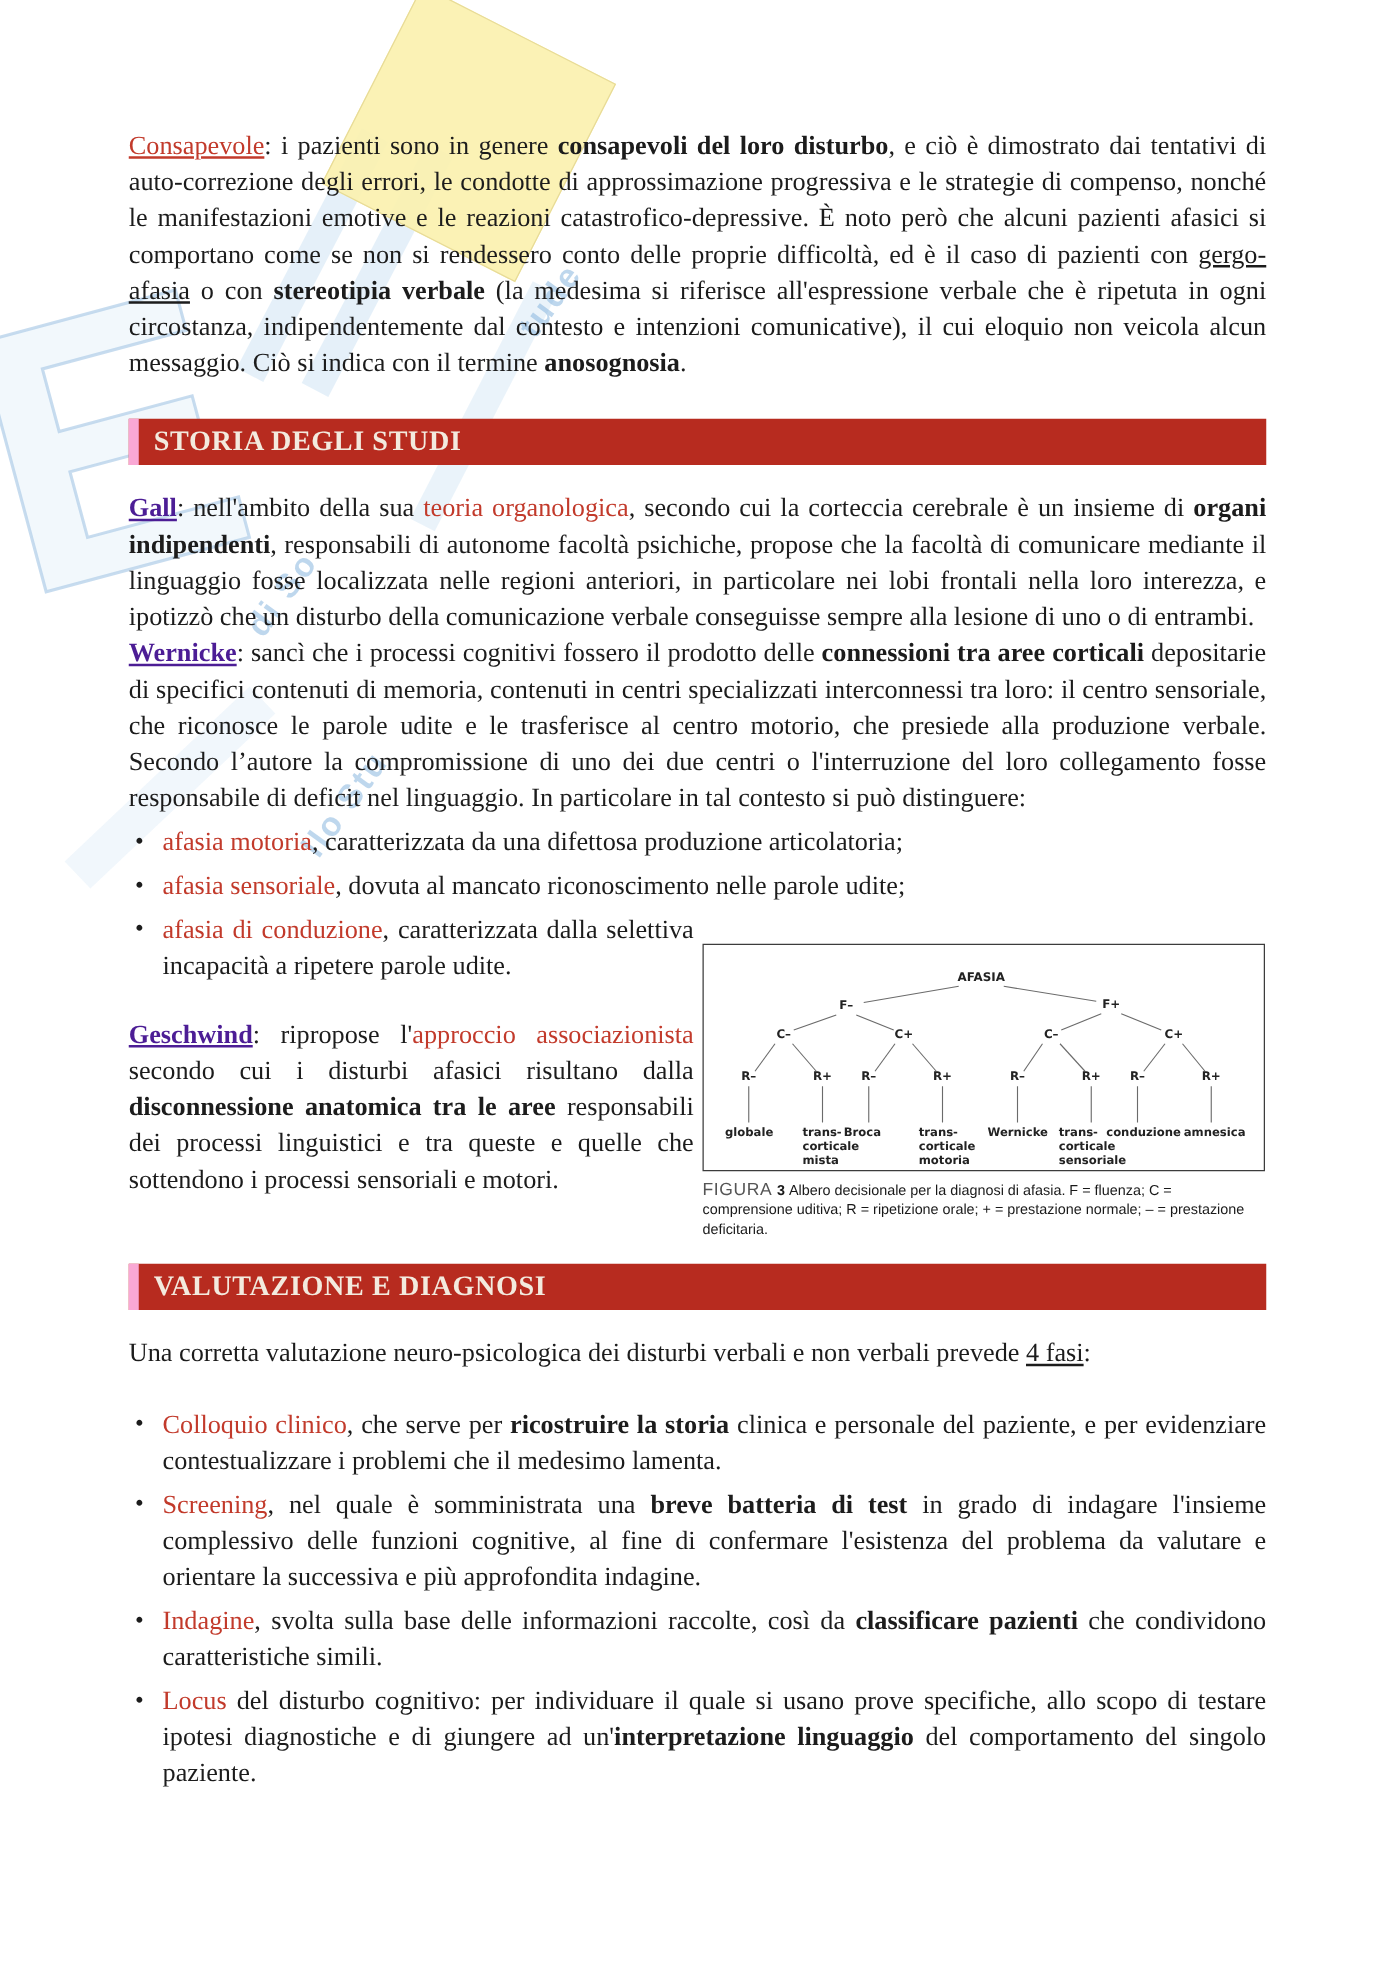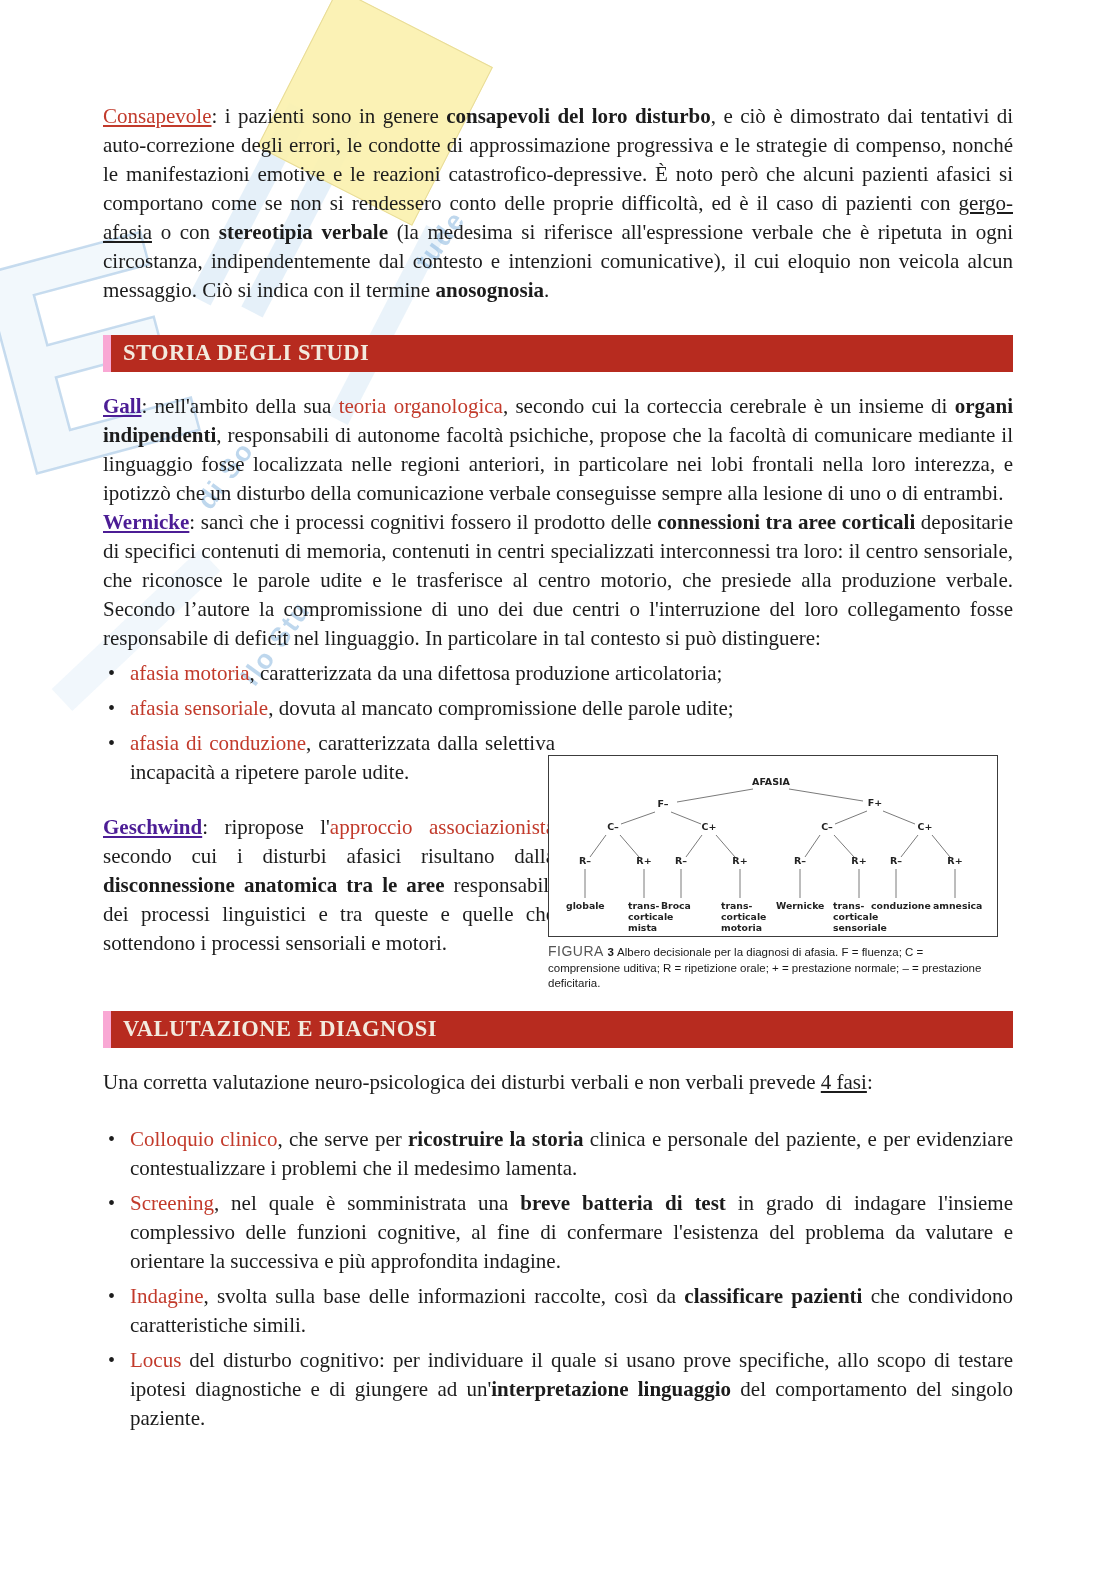--- a/index.html
+++ b/index.html
@@ -52,21 +52,21 @@
   }
   .gap32{margin-top:32px;}
   .gap6{margin-top:6px;}
   .bullet{display:flex;margin:2px 0 6px 0;}
   .bullet .marker{width:22px;flex:0 0 22px;font-size:20px;line-height:29px;text-align:left;padding-left:5px;}
   .bullet .bt{flex:1;font-size:21px;line-height:29px;text-align:justify;margin:0;}
   
   .middle-zone{position:relative;min-height:252px;margin-top:0;}
   .narrowcol{width:452px;}
   .afasia-figure{
-    position:absolute;top:26px;right:15px;width:450px;margin:0;
+    position:absolute;top:26px;right:1px;width:450px;margin:0;
   }
   .treebox{width:448px;border:1.2px solid #3c3c3c;background:#fff;}
   .treebox svg{display:block;}
   .figcaption{
     margin-top:5px;
     font-family:"Liberation Sans", sans-serif;
     font-size:11.5px;line-height:1.33;color:#191919;text-align:left;
   }
   .figsc{font-size:14px;letter-spacing:.5px;color:#555;}
   .tree-node{font-family:"DejaVu Sans", sans-serif;font-size:9.5px;font-weight:bold;fill:#222;}
@@ -108,21 +108,21 @@
 
     <p class="bodytext gap32"><span class="cyan">Wernicke</span><span>: sancì che i processi cognitivi fossero il prodotto delle </span><span class="b">connessioni tra aree corticali</span><span> depositarie di specifici contenuti di memoria, contenuti in centri specializzati interconnessi tra loro: il centro sensoriale, che riconosce le parole udite e le trasferisce al centro motorio, che presiede alla produzione verbale. Secondo l’autore la compromissione di uno dei due centri o l'interruzione del loro collegamento fosse responsabile di deficit nel linguaggio. In particolare in tal contesto si può distinguere:</span></p>
 
     <div class="gap6">
       <div class="bullet">
         <span class="marker">•</span>
         <div class="bt"><span class="red">afasia motoria</span><span>, caratterizzata da una difettosa produzione articolatoria;</span></div>
       </div>
       <div class="bullet">
         <span class="marker">•</span>
-        <div class="bt"><span class="red">afasia sensoriale</span><span>, dovuta al mancato compromissione delle parole udite;</span></div>
+        <div class="bt"><span class="red">afasia sensoriale</span><span>, dovuta al mancato riconoscimento nelle parole udite;</span></div>
       </div>
     </div>
 
     <div class="middle-zone">
       <div class="bullet narrowcol">
         <span class="marker">•</span>
         <div class="bt"><span class="red">afasia di conduzione</span><span>, caratterizzata dalla selettiva incapacità a ripetere parole udite.</span></div>
       </div>
 
       <p class="bodytext narrowcol" style="margin-top:26px;"><span class="cyan">Geschwind</span><span>: ripropose l'</span><span class="red">approccio associazionista</span><span> secondo cui i disturbi afasici risultano dalla </span><span class="b">disconnessione anatomica tra le aree</span><span> responsabili dei processi linguistici e tra queste e quelle che sottendono i processi sensoriali e motori.</span></p>

